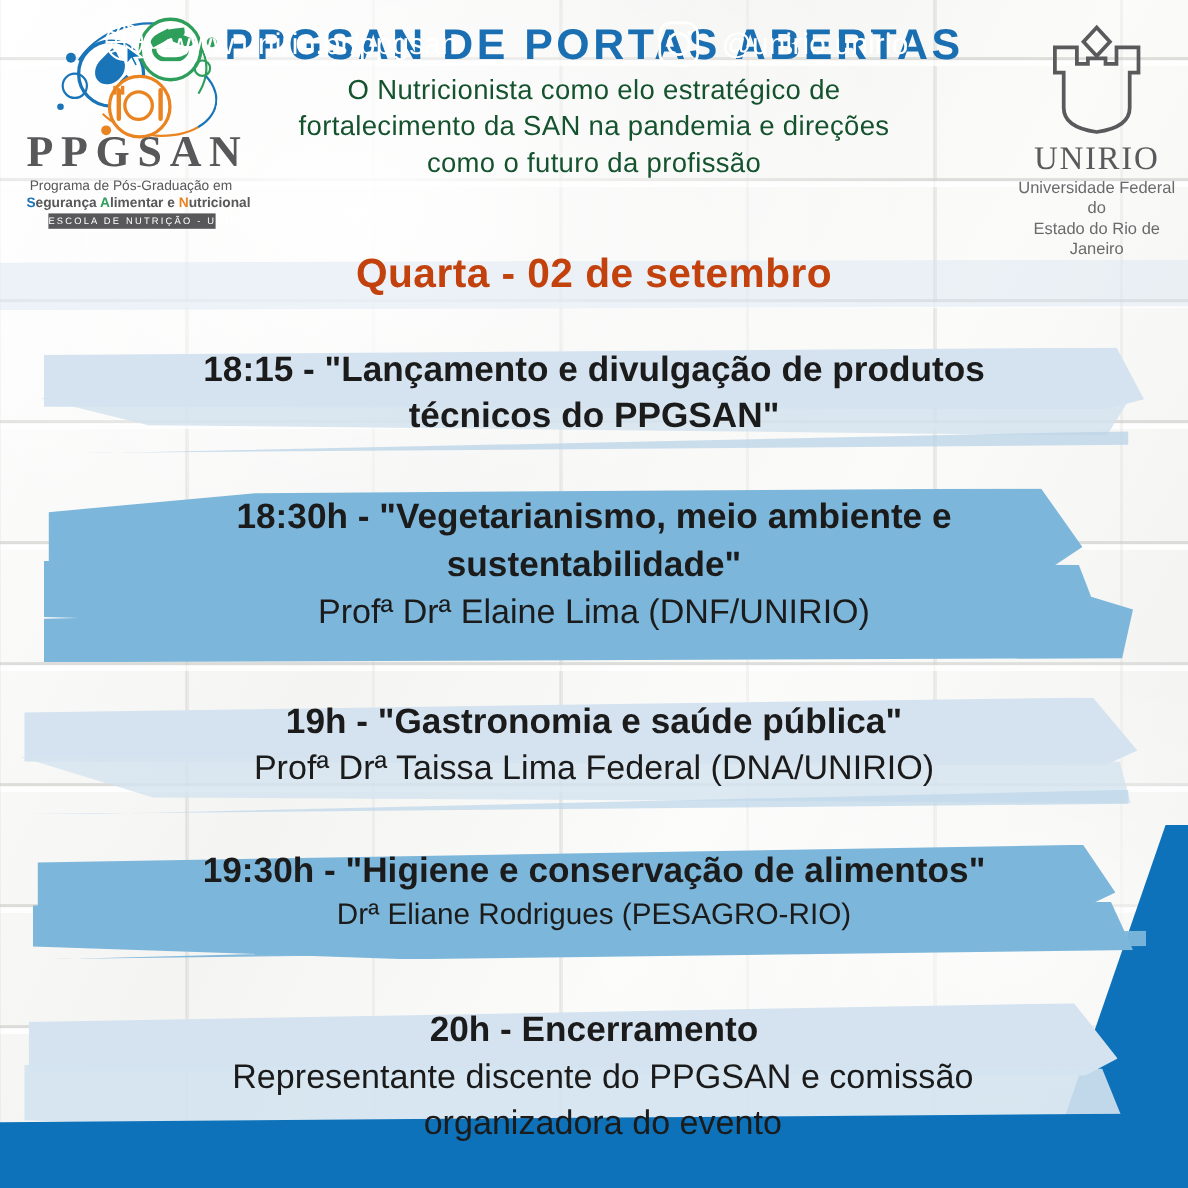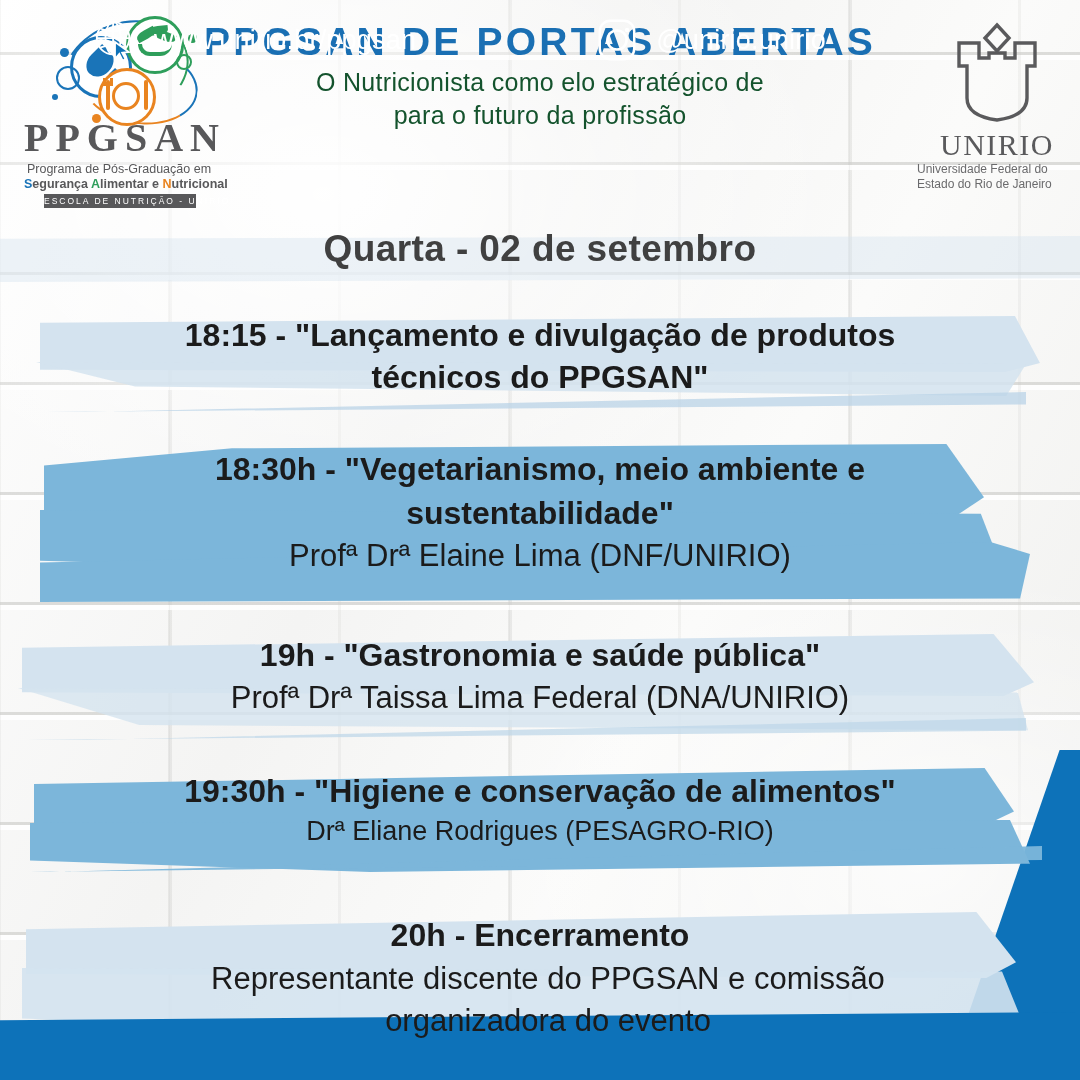--- a/index.html
+++ b/index.html
@@ -187,29 +187,29 @@
   .logo-unirio{
     position:absolute; right:3px; top:20px; width:160px; height:170px;
   }
   .unirio-mark{ position:absolute; left:32px; top:0; width:96px; height:108px; }
   .unirio-word{
     position:absolute; left:0; top:110px; width:160px; text-align:center;
     font-family:"Liberation Serif", serif;
     font-size:30px; letter-spacing:1.5px; color:#5a5a5c; line-height:1;
   }
   .unirio-sub{
-    position:absolute; left:0; top:142px; width:160px; 
-    font-size:12px; line-height:1.25; color:#6a6a6c;
+    position:absolute; left:0; top:142px; width:160px; text-align:center;
+    font-size:15px; line-height:1.25; color:#6a6a6c;
   }
 
   
   .date-line{
     position:absolute; left:0; top:228px; width:1080px;
     text-align:center;
-    color:#404040;
+    color:#c2410c;
     font-weight:700; font-size:37px; letter-spacing:.4px;
   }
   .date-band{
     position:absolute; left:0; top:236px; width:1080px; height:46px;
     background:rgba(214,228,239,.45);
     clip-path: polygon(0% 6%, 100% 0%, 100% 92%, 0% 100%);
   }
 
   
   .sched{ position:absolute; left:0; top:300px; width:1080px; }
@@ -383,21 +383,22 @@
       </div>
       <div class="logo-word">PPGSAN</div>
       <div class="logo-sub1">Programa de Pós-Graduação em</div>
       <div class="logo-sub2"><span class="s">S</span>egurança <span class="a">A</span>limentar e <span class="n">N</span>utricional</div>
       <div class="logo-sub3">ESCOLA DE NUTRIÇÃO - UNIRIO</div>
     </div>
 
     <div class="title-main">PPGSAN DE PORTAS ABERTAS</div>
     <div class="title-sub">
       <div>O Nutricionista como elo estratégico de</div>
-      <div>para o futuro da profissão</div>
+      <div>fortalecimento da SAN na pandemia e direções</div>
+      <div>como o futuro da profissão</div>
     </div>
 
     <div class="logo-unirio">
       <svg class="unirio-mark" viewBox="0 0 96 108">
         <g fill="none" stroke="#5a5a5c" stroke-width="3.4">
           <path d="M48 5 L60 18 L48 31 L36 18 Z"></path>
           <path d="M10 23 L30 23 L30 38 L40 38 L40 33 L56 33 L56 38 L66 38 L66 23 L86 23
                    L86 46 L78 46 L78 78 Q78 96 48 100 Q18 96 18 78 L18 46 L10 46 Z"></path>
         </g>
       </svg>

